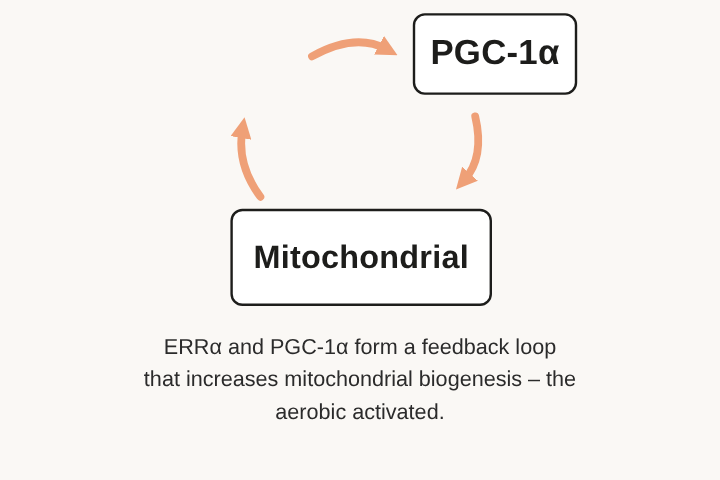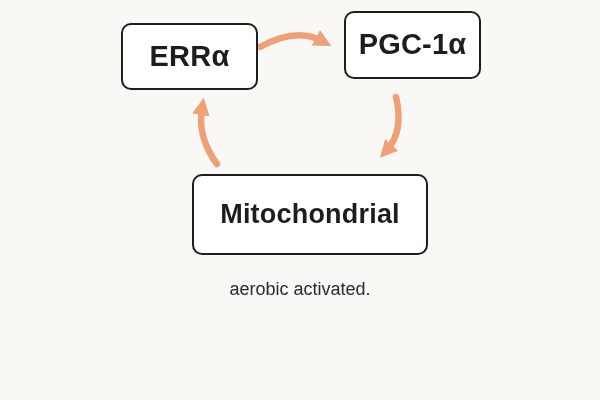--- a/index.html
+++ b/index.html
@@ -36,21 +36,21 @@
     border-radius:10px;
     display:flex;flex-direction:column;
     align-items:center;justify-content:center;
     color:var(--ink);
     font-weight:bold;
     text-align:center;
   }
   .node .lbl{font-size:29px;line-height:1.22;letter-spacing:0.2px;}
   #node-erra{left:121px;top:23px;width:137px;height:67px;}
   #node-pgc{left:344px;top:11px;width:137px;height:68px;}
-  #node-mito{left:192px;top:174px;width:236px;height:81px;}
+  #node-mito{left:192px;top:174px;width:218px;height:81px;}
   #node-mito .lbl{font-size:27px;line-height:1.25;}
   .caption{
     position:absolute;
     left:0;right:0;top:276px;
     text-align:center;
     color:var(--text);
     font-size:18px;
     line-height:27px;
   }
 </style>
@@ -63,29 +63,28 @@
     <defs>
       <marker id="head" viewBox="0 0 10 10" refX="4" refY="5" markerUnits="strokeWidth" markerWidth="2.7" markerHeight="2.7" orient="auto">
         <path class="ah" d="M0,0 L10,5 L0,10 z"></path>
       </marker>
     </defs>
     <path class="arrow" d="M260,47 Q296,27 322,41" marker-end="url(#head)"></path>
     <path class="arrow" d="M396,97 Q404,131 387,150" marker-end="url(#head)"></path>
     <path class="arrow" d="M217,164 Q197,137 202,108" marker-end="url(#head)"></path>
   </svg>
 
-  <div class="node" id="node-erra">
-    <span class="lbl">ERRα</span>
-  </div>
 
   <div class="node" id="node-pgc">
     <span class="lbl">PGC-1α</span>
   </div>
 
   <div class="node" id="node-mito">
     <span class="lbl">Mitochondrial</span>
   </div>
 
   <div class="caption">
+    <div>ERRα and PGC-1α form a feedback loop</div>
+    <div>that increases mitochondrial biogenesis – the</div>
     <div>aerobic activated.</div>
   </div>
 
 </div>
 
 </body></html>

